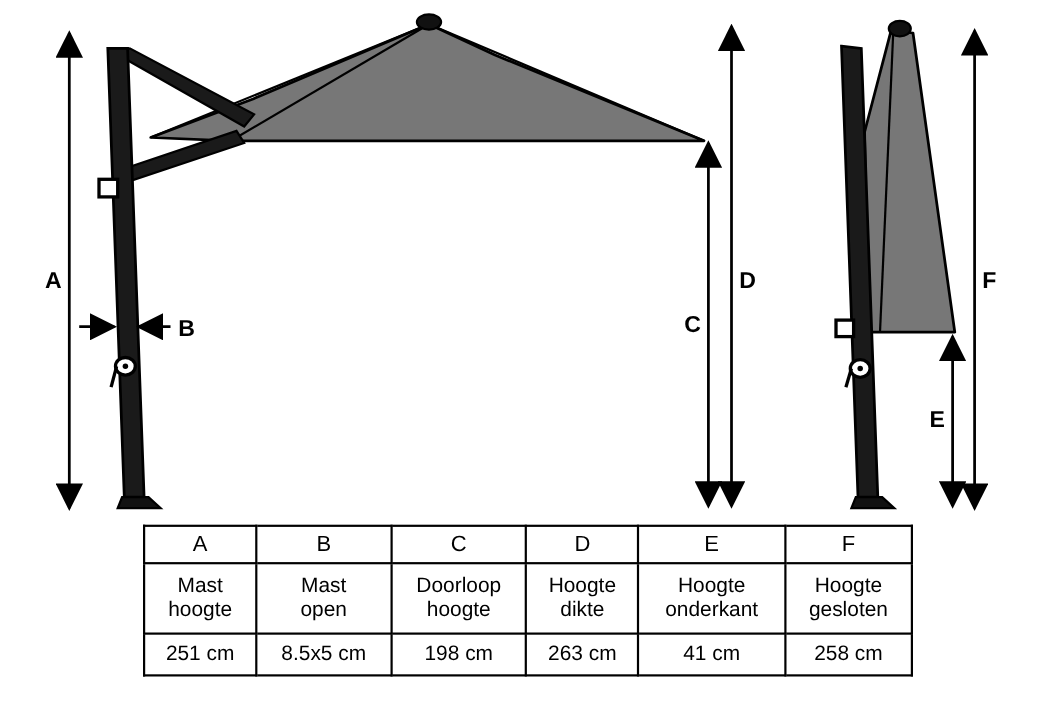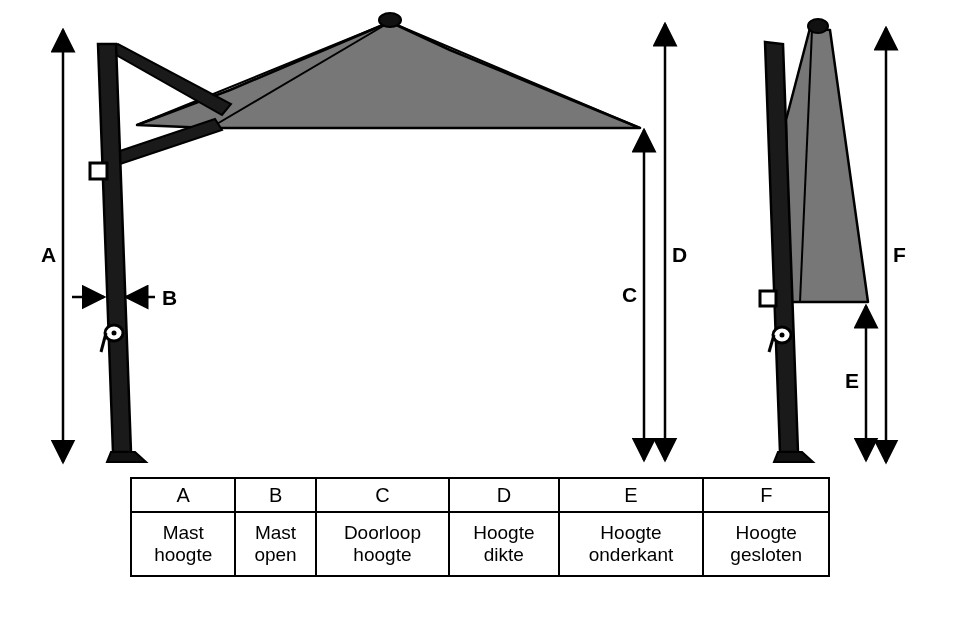--- a/index.html
+++ b/index.html
@@ -185,16 +185,24 @@
         </td>
         <td>
           <span class="cell-line">Hoogte</span>
           <span class="cell-line">onderkant</span>
         </td>
         <td>
           <span class="cell-line">Hoogte</span>
           <span class="cell-line">gesloten</span>
         </td>
       </tr>
+      <tr class="row-values">
+        <td>251 cm</td>
+        <td>8.5x5 cm</td>
+        <td>198 cm</td>
+        <td>263 cm</td>
+        <td>41 cm</td>
+        <td>258 cm</td>
+      </tr>
     </tbody>
   </table>
 
 </div>
 
 </body></html>

